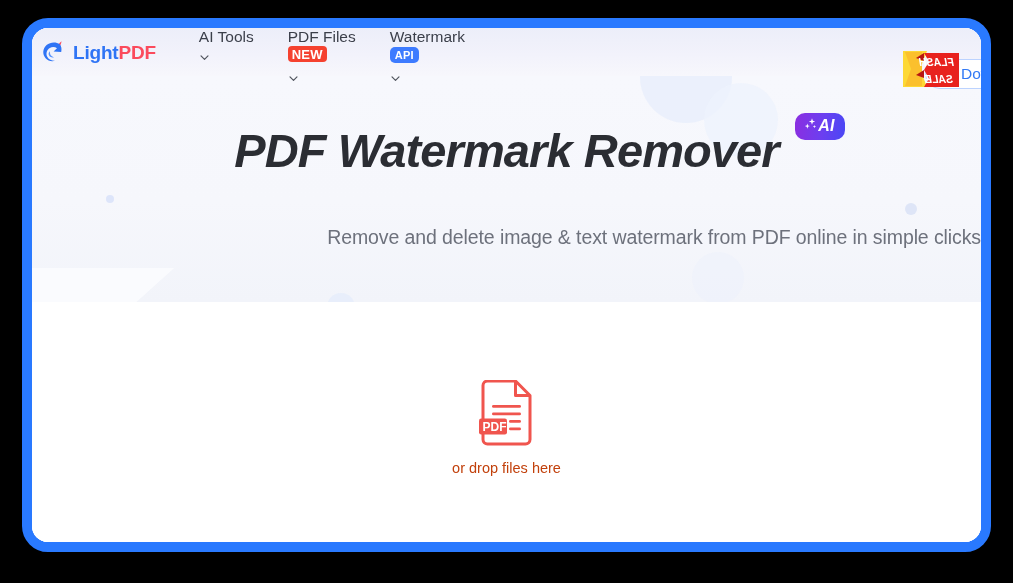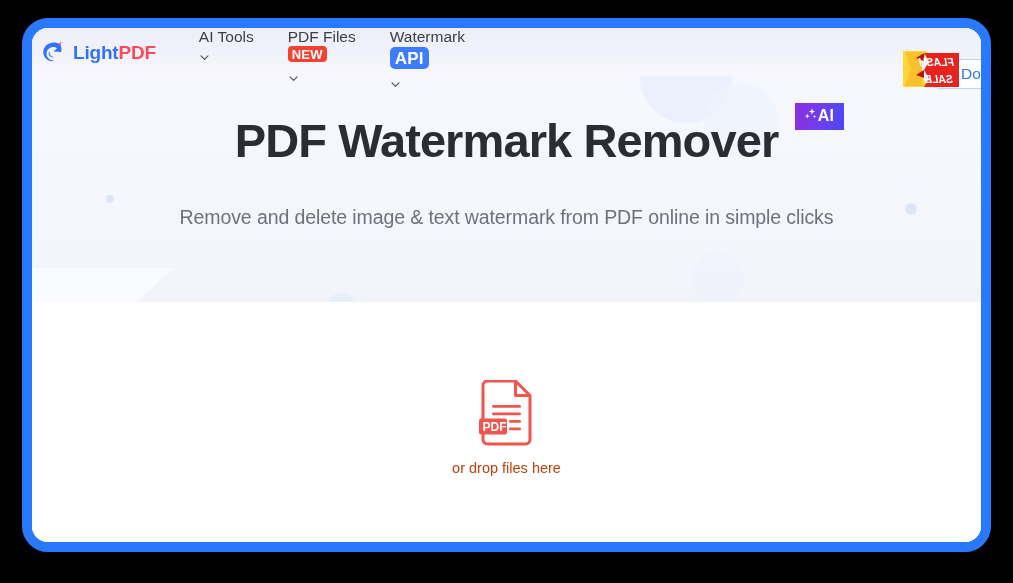--- a/index.html
+++ b/index.html
@@ -103,21 +103,21 @@
     font-weight: 700;
     color: #fff;
     border-radius: 4px;
     padding: 1.5px 4px 1.5px 4px;
     line-height: 1;
     letter-spacing: 0.2px;
     position: relative;
     top: -5px;
   }
   .tag-new { background: #f5412f; }
-  .tag-api { background: #3d7bff; border-radius: 5px; font-size: 17px; padding: 2.5px 5px; top:-4px;}
+  .tag-api { background: #3d7bff; border-radius: 5px; font-size: 11px; padding: 2.5px 5px; top:-4px;}
 
   
   .flash-sale {
     position: absolute;
     left: 866px;
     top: 21px;
     width: 62px;
     height: 42px;
     transform: scaleX(-1);
     z-index: 9;
@@ -162,48 +162,50 @@
     z-index: 3;
     text-align: center;
     padding-top: 33px;
   }
   .hero-title {
     font-size: 47px;
     font-weight: 700;
     color: #2b2d33;
     letter-spacing: -0.9px;
     line-height: 1.1;
-    margin: 6px;
+    margin: 16px;
     display: inline-block;
     position: relative;
     white-space: nowrap;
+    font-style: italic;
   }
   .ai-badge {
     position: absolute;
     right: -66px;
     top: -12px;
     background: linear-gradient(95deg, #8b2ee0 0%, #6c3ff0 55%, #4a47f5 100%);
     color: #fff;
-    border-radius: 0;
+    border-radius: 10px;
     font-size: 16px;
     font-weight: 700;
     padding: 4px 10px 5px 8px;
     display: flex;
     align-items: center;
     gap: 0;
     letter-spacing: 0.3px;
     line-height: 1;
   }
   .hero-sub {
     margin: 0;
     padding-top: 33px;
     font-size: 19.5px;
     color: #6d717c;
     font-weight: 400;
     letter-spacing: -0.1px;
+    text-align: right;
   }
   
   .blob { position: absolute; border-radius: 50%; }
   .blob-a { width: 8px;  height: 8px;  left: 74px;  top: 119px; background:#dde5fa; }
   .blob-b { width: 12px; height: 12px; left: 873px; top: 127px; background:#dee5f7; }
   .blob-c { width: 28px; height: 28px; left: 295px; top: 217px; background:#e4ecfb; opacity:.75;}
   .blob-d { width: 92px; height: 92px; left: 608px; top: -45px; background:#e9effb; opacity:.85;}
   .blob-e { width: 74px; height: 74px; left: 672px; top: 7px;  background:#eef2fc; opacity:.8;}
   .blob-f { width: 52px; height: 52px; left: 660px; top: 176px; background:#edf1fb; opacity:.55;}
   .wedge {

